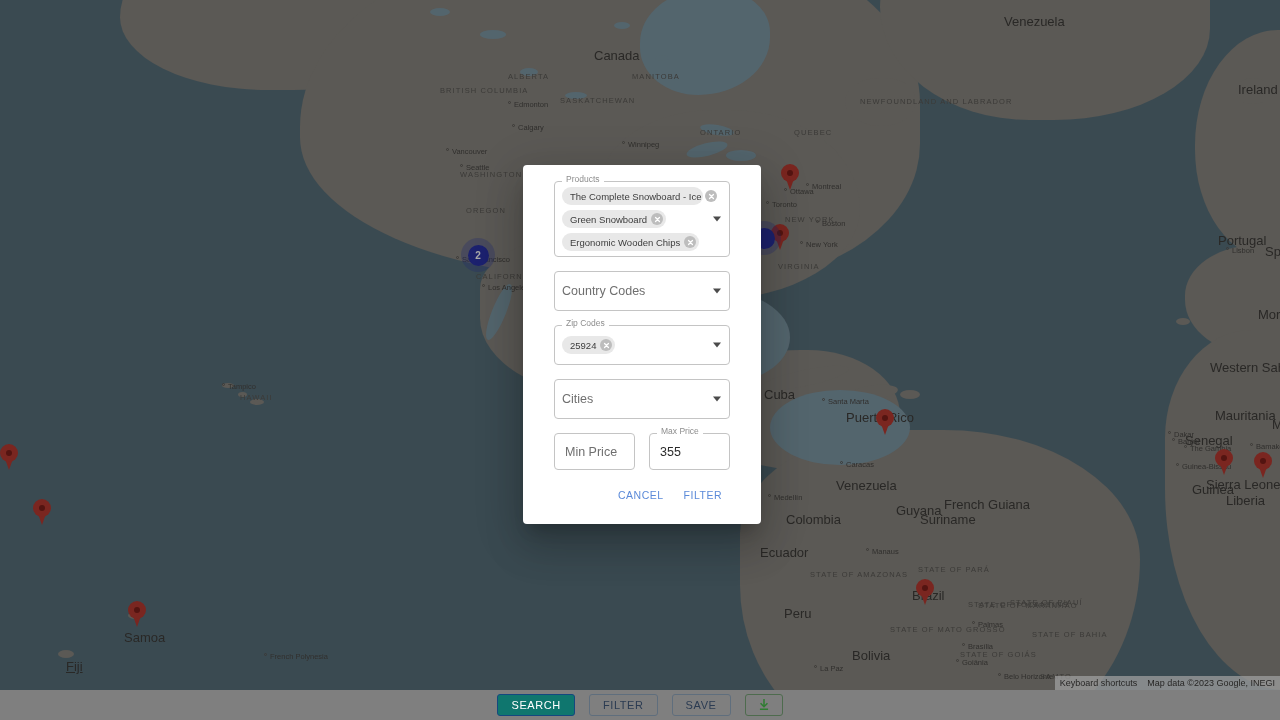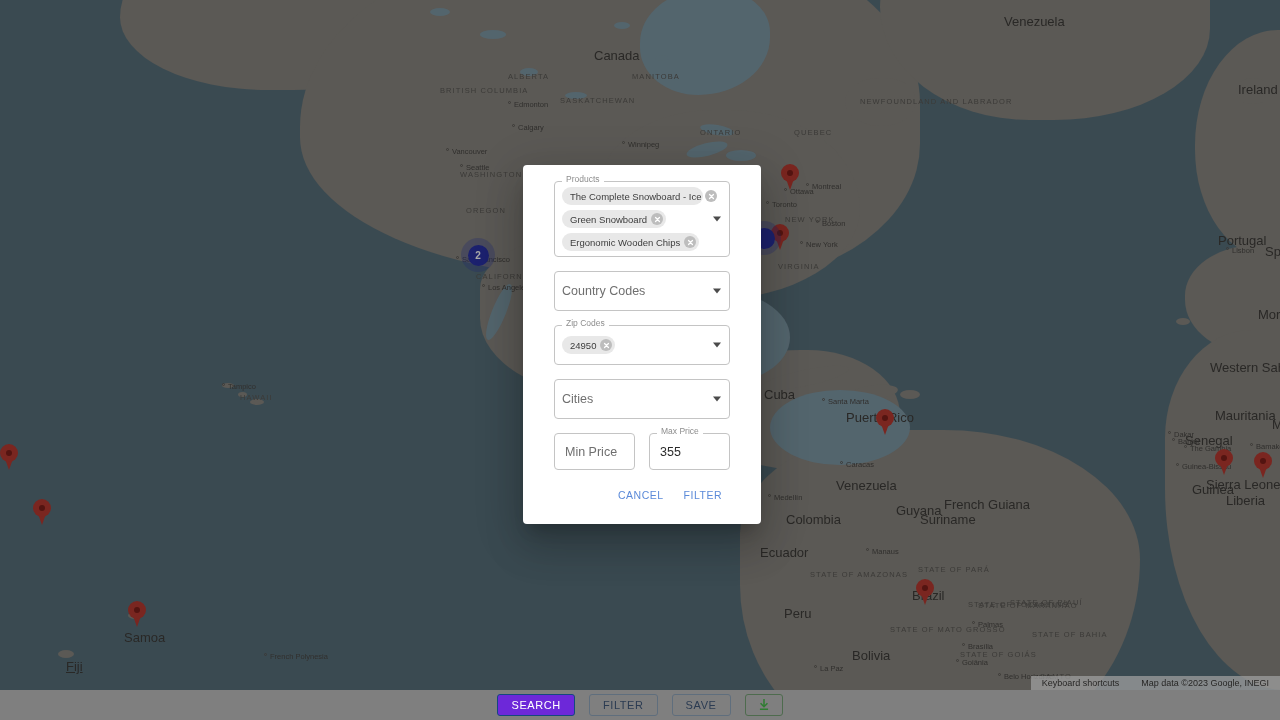--- a/index.html
+++ b/index.html
@@ -178,21 +178,21 @@
     position: absolute;
     right: 0; bottom: 0;
     display: flex;
     align-items: center;
     font-size: 9px;
     color: #3b3a38;
     background: rgba(245,245,245,0.72);
     height: 14px;
     font-family: "Liberation Sans", sans-serif;
   }
-  .map-attrib span { padding: 0 11px; }
+  .map-attrib span { padding: 0 5px; }
 
   
   #scrim {
     position: absolute;
     left: 0; top: 0;
     width: 1280px; height: 690px;
     background: rgba(0,0,0,0.34);
     pointer-events: none;
   }
 
@@ -338,21 +338,21 @@
     letter-spacing: 0.6px;
     font-family: "Liberation Sans", sans-serif;
     border-radius: 3px;
     height: 22px;
     padding: 0 13px;
     display: inline-flex;
     align-items: center;
     cursor: pointer;
   }
   .btn-primary {
-    background: #6d28d9;
+    background: #0f766e;
     color: #ffffff;
     border: 1px solid #14487f;
   }
   .btn-outline {
     background: transparent;
     color: #2b3b52;
     border: 1px solid #5f6e7d;
   }
   .btn-icon {
     background: transparent;
@@ -618,21 +618,21 @@
         <span class="placeholder-text">Country Codes</span>
         <span class="caret"></span>
       </div>
     </div>
 
     <div class="field">
       <span class="float-label">Zip Codes</span>
       <div class="outline">
         <div class="chips" id="zip-chips">
             <div class="chip">
-              <span class="chip-label">24950</span>
+              <span class="chip-label">25924</span>
               <span class="chip-x">
                 <svg viewBox="0 0 12 12">
                   <path d="M3.4 3.4 L8.6 8.6 M8.6 3.4 L3.4 8.6" stroke="#fff" stroke-width="1.7" stroke-linecap="round"></path>
                 </svg>
               </span>
             </div>
           </div>
         <span class="caret"></span>
       </div>
     </div>

